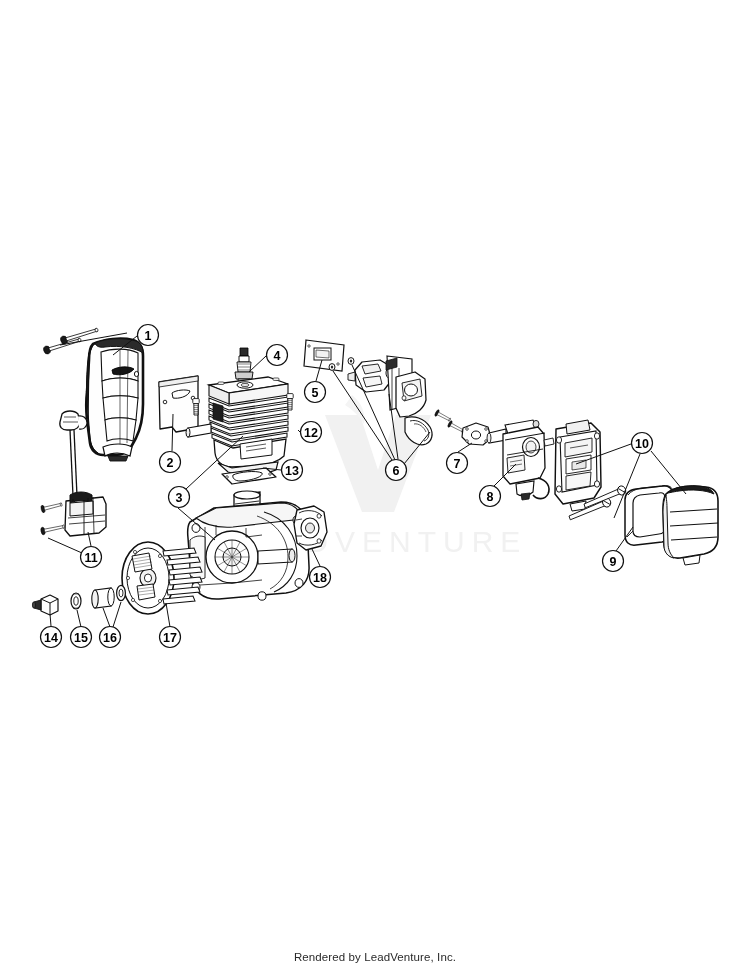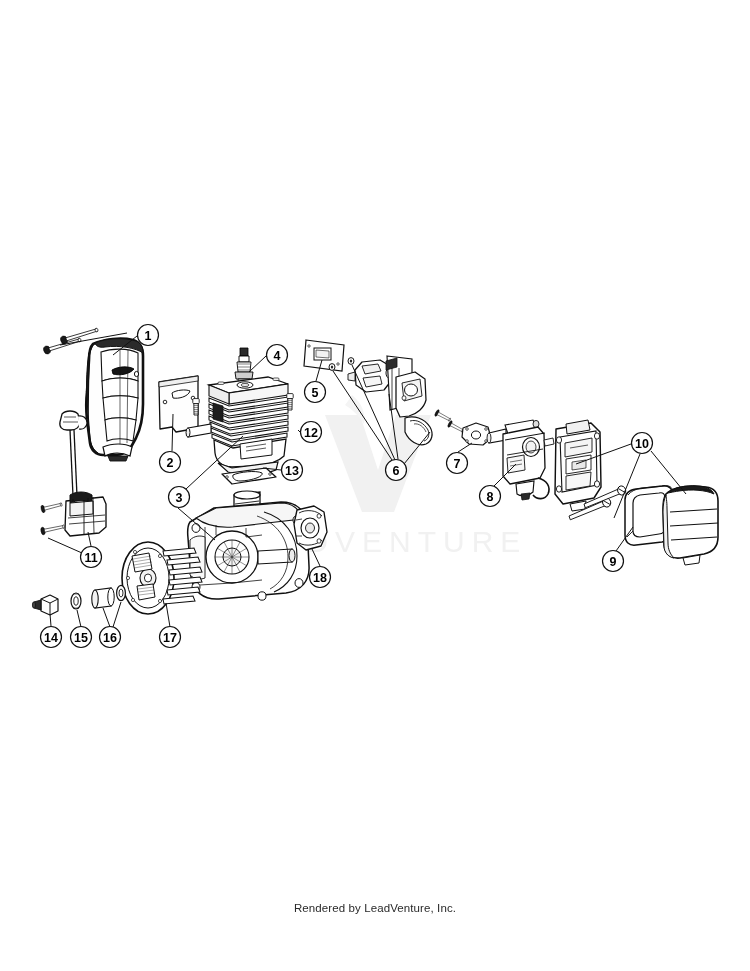--- a/index.html
+++ b/index.html
@@ -32,21 +32,21 @@
     font-family: "Liberation Sans", sans-serif;
     font-size: 12.5px;
     font-weight: 700;
     fill: #000;
     text-anchor: middle;
     dominant-baseline: central;
   }
   .footer-text {
     position: absolute;
     left: 0;
-    top: 902px;
+    top: 951px;
     width: 750px;
     text-align: center;
     font-family: "Liberation Sans", sans-serif;
     font-size: 11.5px;
     color: #2a2a2a;
     letter-spacing: 0.1px;
   }
 </style>
 </head>
 <body>

